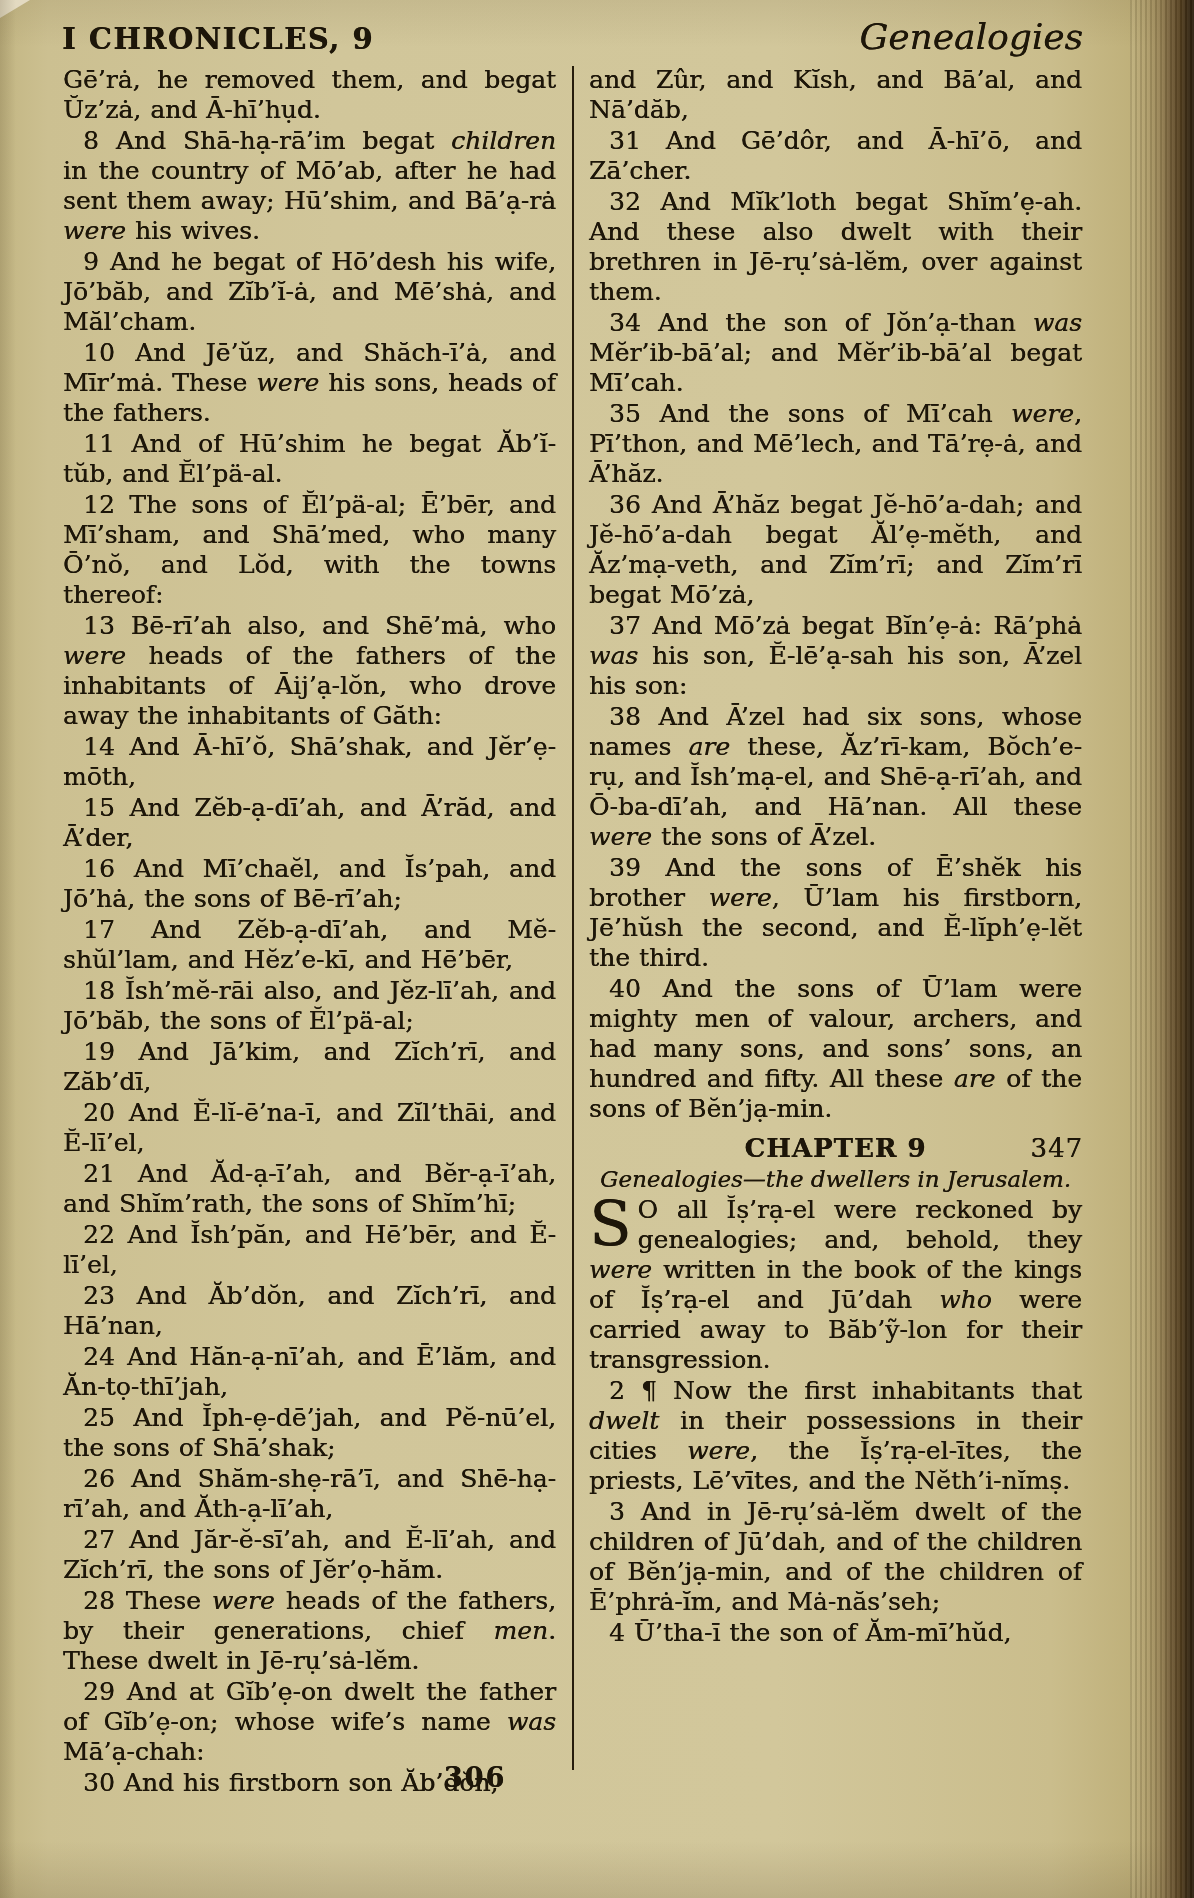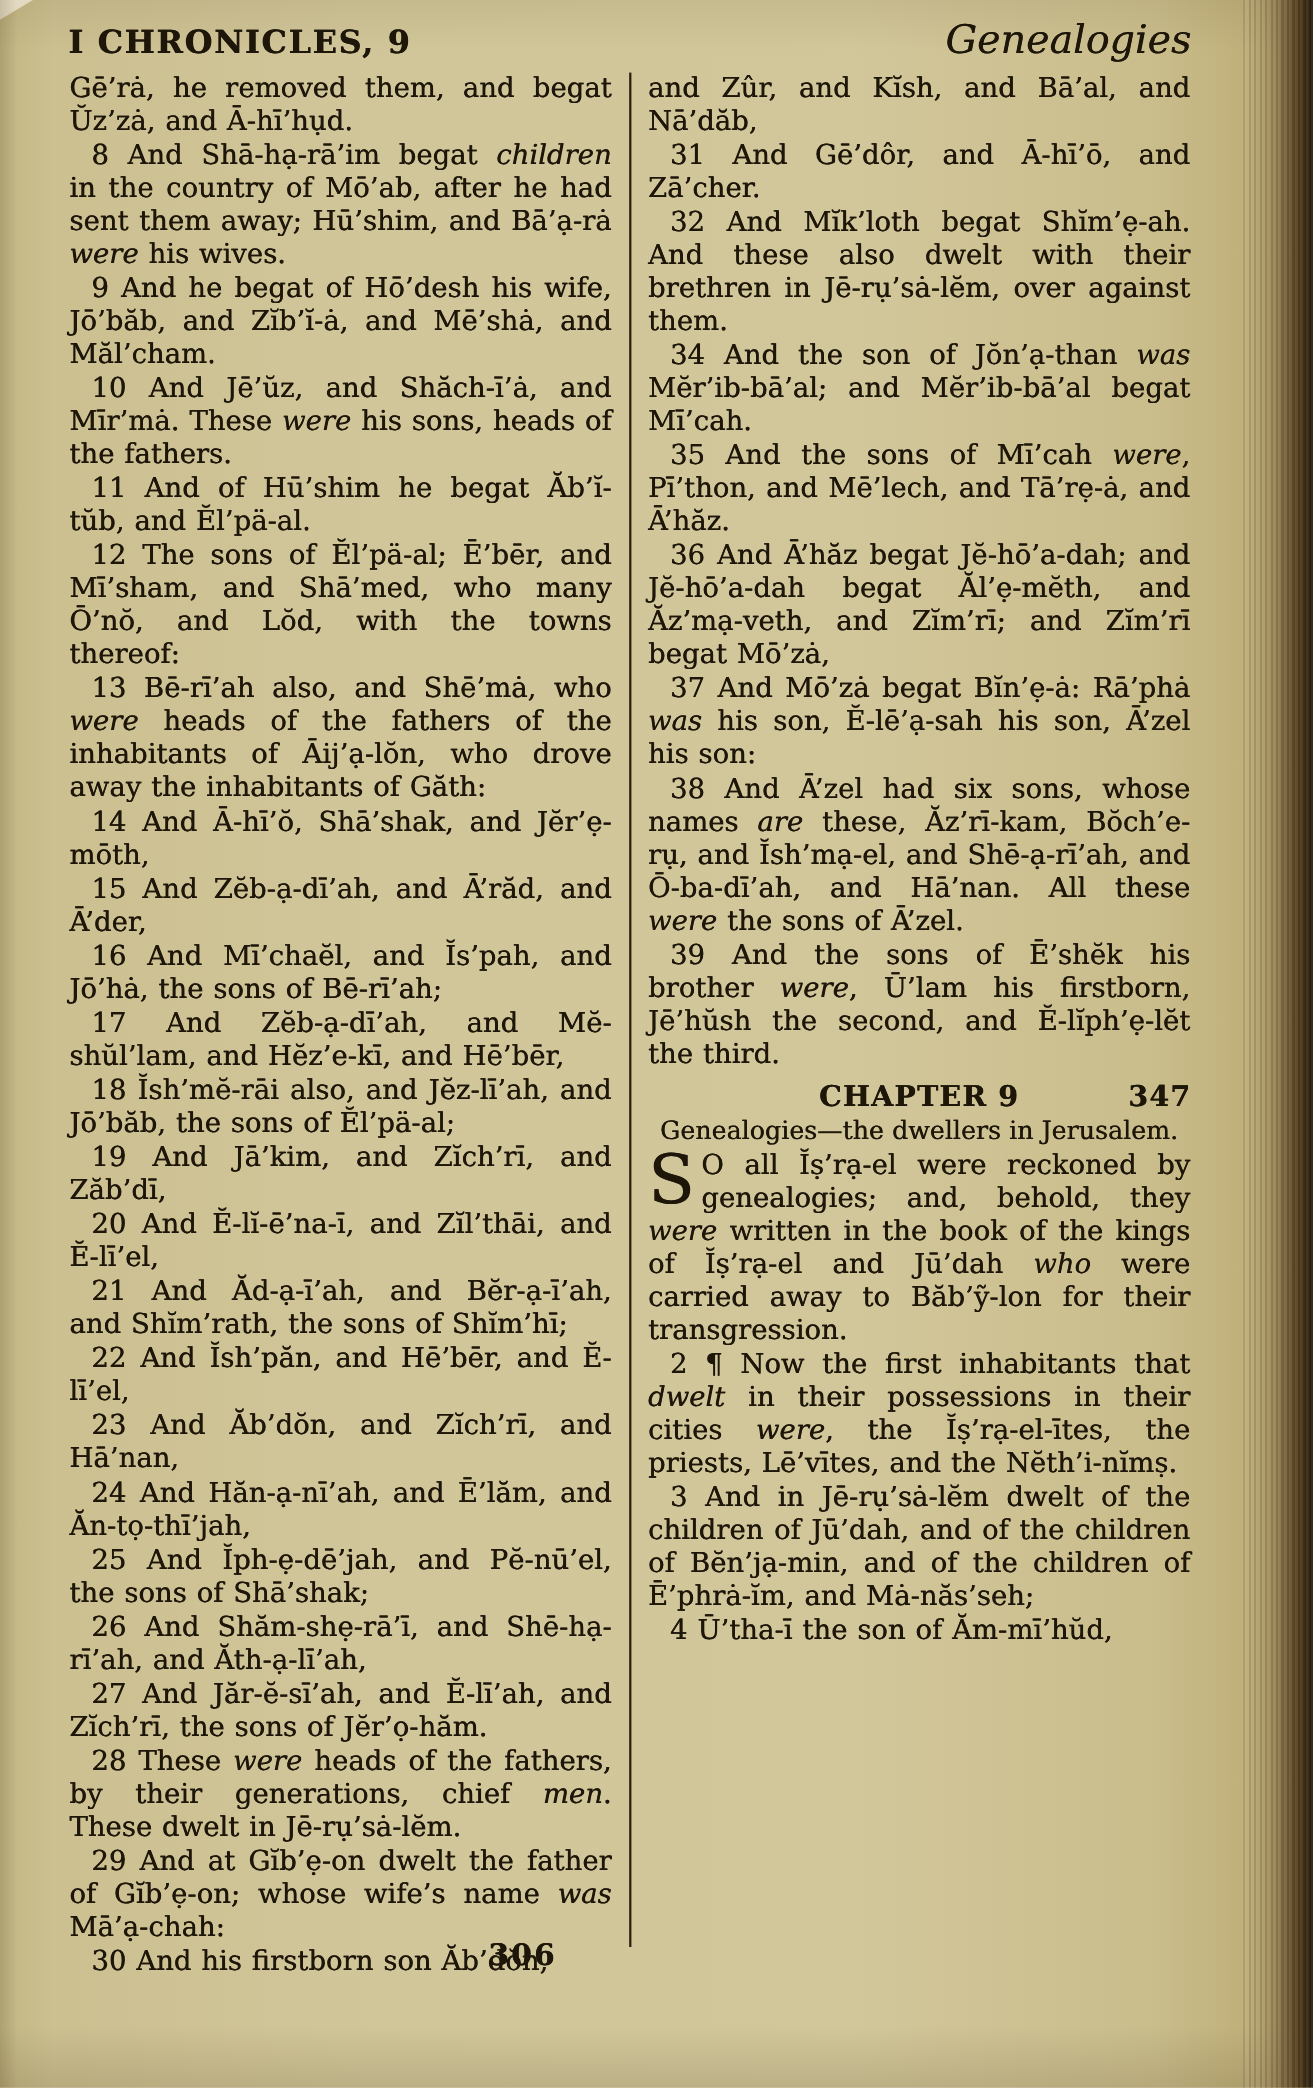--- a/index.html
+++ b/index.html
@@ -82,23 +82,23 @@
     margin: 4px 6px 0 0;
     text-shadow: 0.5px 0 0 currentColor;
   }
 
   .chapter-heading {
     position: relative; text-align: center;
     font-size: 26px; font-weight: bold; letter-spacing: 1px;
     line-height: 32px; margin-top: 8px;
     text-shadow: 0.3px 0 0 currentColor;
   }
-  .chapter-ref { position: absolute; right: 0; top: 0; font-weight: bold; }
+  .chapter-ref { position: absolute; right: 0; top: 0; font-weight: normal; }
   .chapter-subtitle {
-    text-align: center; 
+    text-align: center; font-style: italic;
     font-size: 23px; line-height: 30px; margin-bottom: 0;
     text-shadow: 0.3px 0 0 currentColor;
   }
 
   .page-number {
     position: absolute; top: 1762px; left: 0; width: 950px;
     text-align: center;
     font-size: 27px; font-weight: bold; letter-spacing: 2px;
     text-shadow: 0.4px 0 0 currentColor;
   }
@@ -146,20 +146,21 @@
     <div class="column" id="col-right">
         <p class="verse cont"><span class="">and Zûr, and Kĭsh, and Bā’al, and Nā’dăb,</span></p>
         <p class="verse"><span class="vnum">31 </span><span class="">And Gē’dôr, and Ā-hī’ō, and Zā’cher.</span></p>
         <p class="verse"><span class="vnum">32 </span><span class="">And Mĭk’loth begat Shĭm’ẹ-ah. And these also dwelt with their brethren in Jē-rụ’sȧ-lĕm, over against them.</span></p>
         <p class="verse"><span class="vnum">34 </span><span class="">And the son of Jŏn’ạ-than </span><span class="it">was</span><span class=""> Mĕr’ib-bā’al; and Mĕr’ib-bā’al begat Mī’cah.</span></p>
         <p class="verse"><span class="vnum">35 </span><span class="">And the sons of Mī’cah </span><span class="it">were</span><span class="">, Pī’thon, and Mē’lech, and Tā’rẹ-ȧ, and Ā’hăz.</span></p>
         <p class="verse"><span class="vnum">36 </span><span class="">And Ā’hăz begat Jĕ-hō’a-dah; and Jĕ-hō’a-dah begat Ăl’ẹ-mĕth, and Ăz’mạ-veth, and Zĭm’rī; and Zĭm’rī begat Mō’zȧ,</span></p>
         <p class="verse"><span class="vnum">37 </span><span class="">And Mō’zȧ begat Bĭn’ẹ-ȧ: Rā’phȧ </span><span class="it">was</span><span class=""> his son, Ĕ-lē’ạ-sah his son, Ā’zel his son:</span></p>
         <p class="verse"><span class="vnum">38 </span><span class="">And Ā’zel had six sons, whose names </span><span class="it">are</span><span class=""> these, Ăz’rī-kam, Bŏch’e-rụ, and Ĭsh’mạ-el, and Shē-ạ-rī’ah, and Ō-ba-dī’ah, and Hā’nan. All these </span><span class="it">were</span><span class=""> the sons of Ā’zel.</span></p>
         <p class="verse"><span class="vnum">39 </span><span class="">And the sons of Ē’shĕk his brother </span><span class="it">were</span><span class="">, Ū’lam his firstborn, Jē’hŭsh the second, and Ĕ-lĭph’ẹ-lĕt the third.</span></p>
+        <p class="verse"><span class="vnum">40 </span><span class="">And the sons of Ū’lam were mighty men of valour, archers, and had many sons, and sons’ sons, an hundred and fifty. All these </span><span class="it">are</span><span class=""> of the sons of Bĕn’jạ-min.</span></p>
         <div class="chapter-heading"><span>CHAPTER 9</span><span class="chapter-ref">347</span></div>
         <div class="chapter-subtitle">Genealogies—the dwellers in Jerusalem.</div>
         <p class="verse has-drop"><span class="dropcap">S</span><span class="">O all Ĭṣ’rạ-el were reckoned by genealogies; and, behold, they </span><span class="it">were</span><span class=""> written in the book of the kings of Ĭṣ’rạ-el and Jū’dah </span><span class="it">who</span><span class=""> were carried away to Băb’ỹ-lon for their transgression.</span></p>
         <p class="verse"><span class="vnum">2 </span><span class="">¶ Now the first inhabitants that </span><span class="it">dwelt</span><span class=""> in their possessions in their cities </span><span class="it">were</span><span class="">, the Ĭṣ’rạ-el-ītes, the priests, Lē’vītes, and the Nĕth’i-nĭmṣ.</span></p>
         <p class="verse"><span class="vnum">3 </span><span class="">And in Jē-rụ’sȧ-lĕm dwelt of the children of Jū’dah, and of the children of Bĕn’jạ-min, and of the children of Ē’phrȧ-ĭm, and Mȧ-năs’seh;</span></p>
         <p class="verse"><span class="vnum">4 </span><span class="">Ū’tha-ī the son of Ăm-mī’hŭd,</span></p>
       </div>
   </div>
 
   <div class="page-number">306</div>

